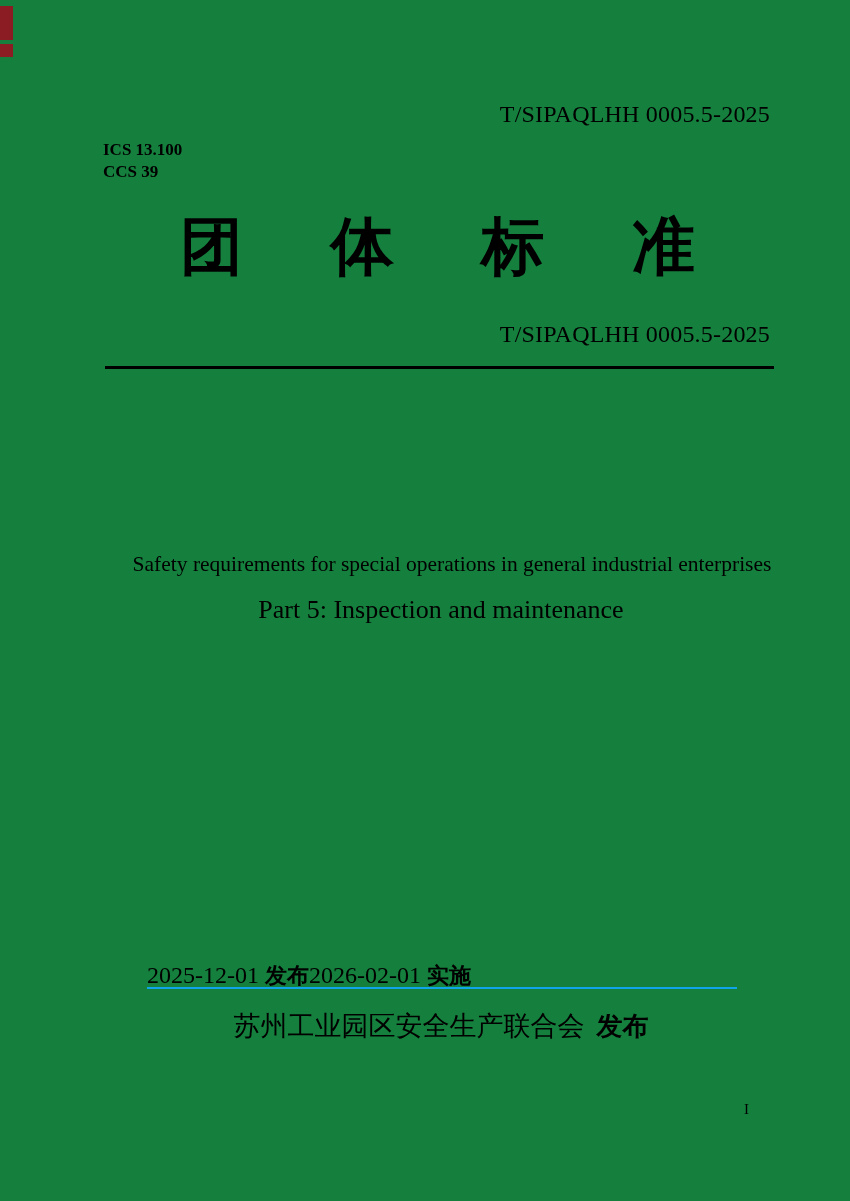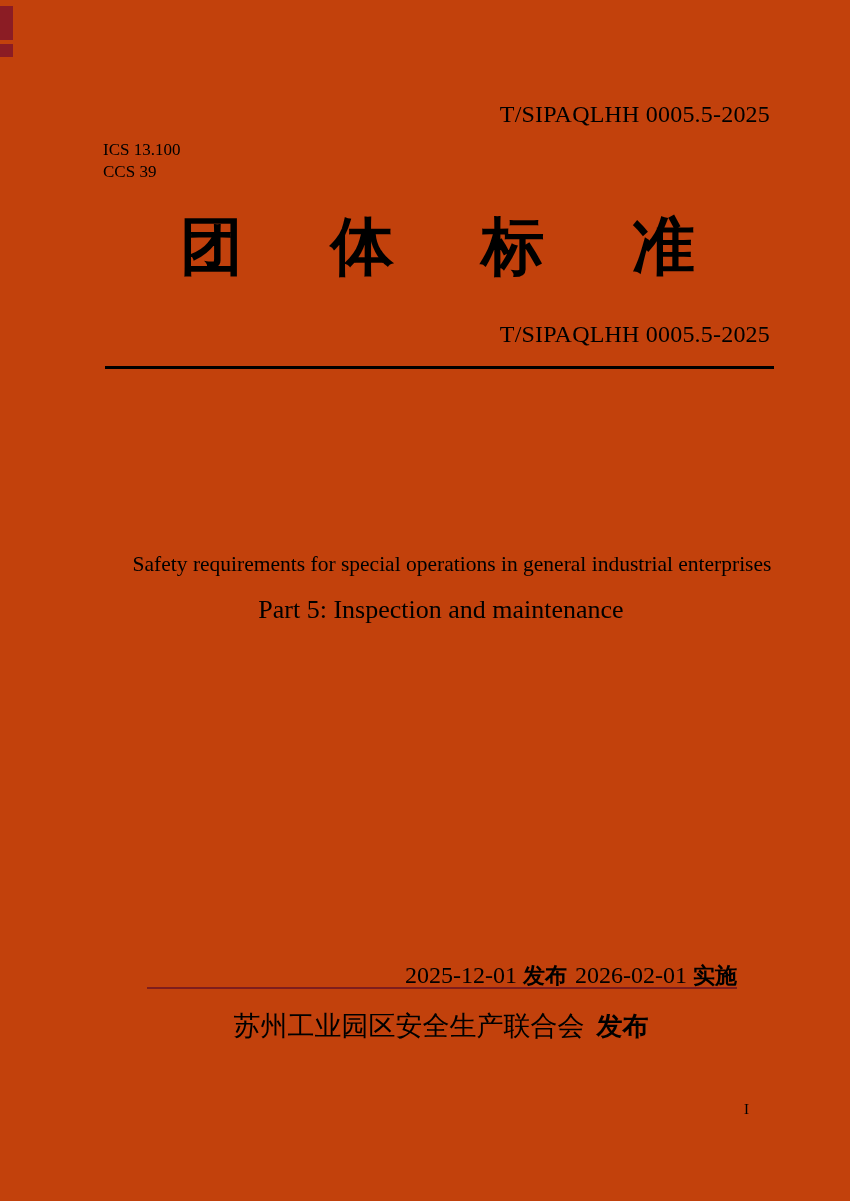--- a/index.html
+++ b/index.html
@@ -1,32 +1,32 @@
 <!DOCTYPE html>
 <html><head>
 <meta charset="utf-8">
 <style>
   * { margin:0; padding:0; box-sizing:border-box; }
   html,body { background:#ffffff; }
   body { width:850px; height:1201px; font-family:"Liberation Serif", serif; color:#000; }
   .page {
-    position:relative; width:850px; height:1201px; background:#c2410c; overflow:hidden;
+    position:relative; width:850px; height:1201px; background:#15803d; overflow:hidden;
   }
 
   .edge-mark { position:absolute; left:0; width:13px; background:#8b1c24; }
   .edge-mark.m1 { top:6px; height:34px; }
   .edge-mark.m2 { top:44px; height:13px; }
 
   .doc-number-top {
     position:absolute; top:101px; right:80px;
     font-size:24px; letter-spacing:0.2px; white-space:nowrap;
   }
   .ics-block {
     position:absolute; top:139px; left:103px;
-    font-weight:normal; font-size:17px; line-height:22px;
+    font-weight:bold; font-size:17px; line-height:22px;
   }
   .banner {
     position:absolute; top:215px; left:180px; width:515px;
     display:flex; justify-content:space-between;
     font-family:"Liberation Sans", sans-serif; font-weight:bold;
     font-size:63px; line-height:1; white-space:nowrap;
   }
   .doc-number-mid {
     position:absolute; top:321px; right:80px;
     font-size:24px; letter-spacing:0.2px; white-space:nowrap;
@@ -47,23 +47,22 @@
   .title-en-1 {
     position:absolute; top:552px; left:96px; width:712px; text-align:center;
     font-size:21.5px; white-space:nowrap;
   }
   .title-en-2 {
     position:absolute; top:595px; left:101px; width:680px; text-align:center;
     font-size:26px; white-space:nowrap;
   }
   .date-row {
     position:absolute; top:961px; left:147px; width:590px; height:28px;
-    display:flex; justify-content:flex-end; align-items:baseline;
-    border-bottom:2px solid #7f1d1d;
-    gap:8px;
+    display:flex; justify-content:flex-start; align-items:baseline;
+    border-bottom:2px solid #0ea5e9;
   }
   .date-text { font-size:24px; white-space:nowrap; }
   .date-label {
     font-family:"Liberation Sans", sans-serif; font-weight:bold;
     font-size:22px; margin-left:6px; white-space:nowrap;
   }
   .publisher-row {
     position:absolute; top:1008px; left:101px; width:680px; text-align:center;
     font-size:27px; white-space:nowrap;
   }

